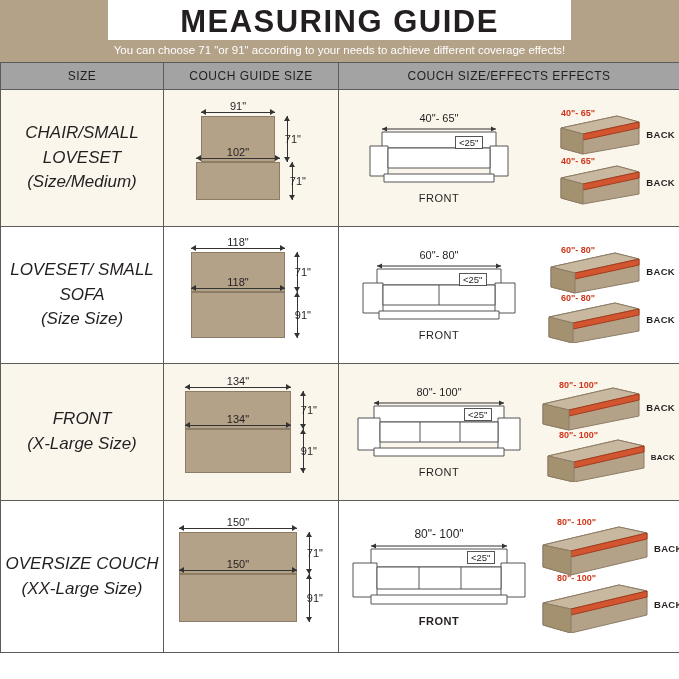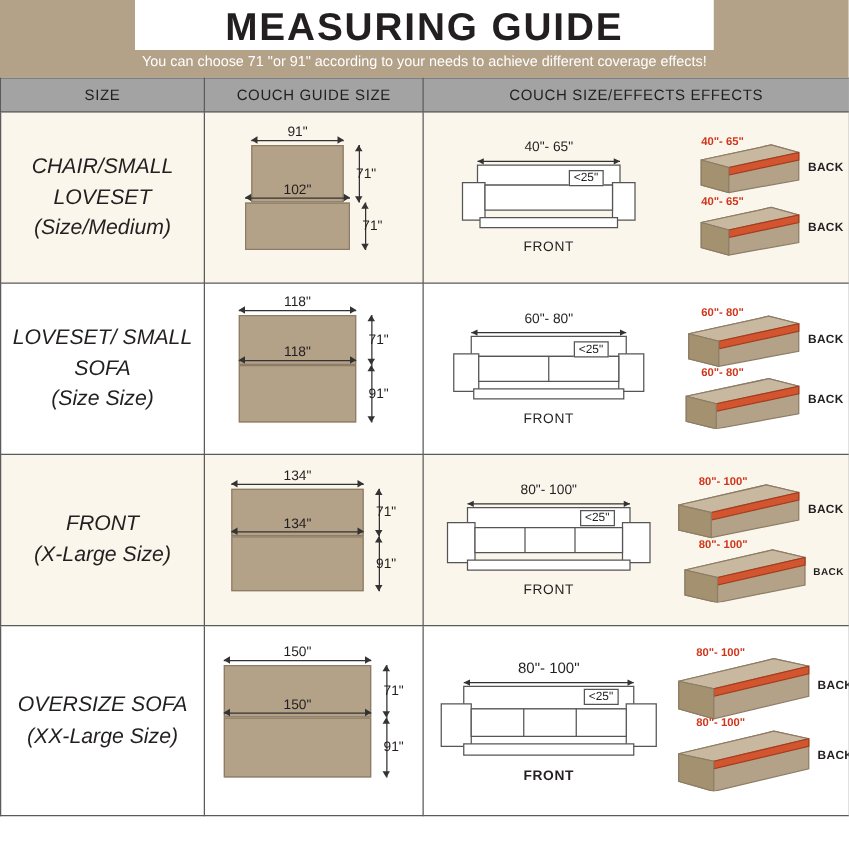--- a/index.html
+++ b/index.html
@@ -413,21 +413,21 @@
                 </svg>
                 <span class="backlabel" style="font-size:8px;">BACK</span>
               </div>
             </div>
           </div>
         </td>
       </tr>
 
       <tr class="plain" style="height:152px">
         <td class="sizecell">
-          <div class="big">OVERSIZE SOFA</div>
+          <div class="big">OVERSIZE COUCH</div>
           <div class="sub">(XX-Large  Size)</div>
         </td>
         <td>
           <div class="covwrap">
             <div class="rectblock" style="margin-right:26px;">
               <div class="dimtop"><span>150"</span></div>
               <div class="arrow-h"></div>
               <div class="rect" style="width:118px;height:42px;"></div>
               <div class="arrow-v"></div>
               <div class="dimright"><span>71"</span></div>

